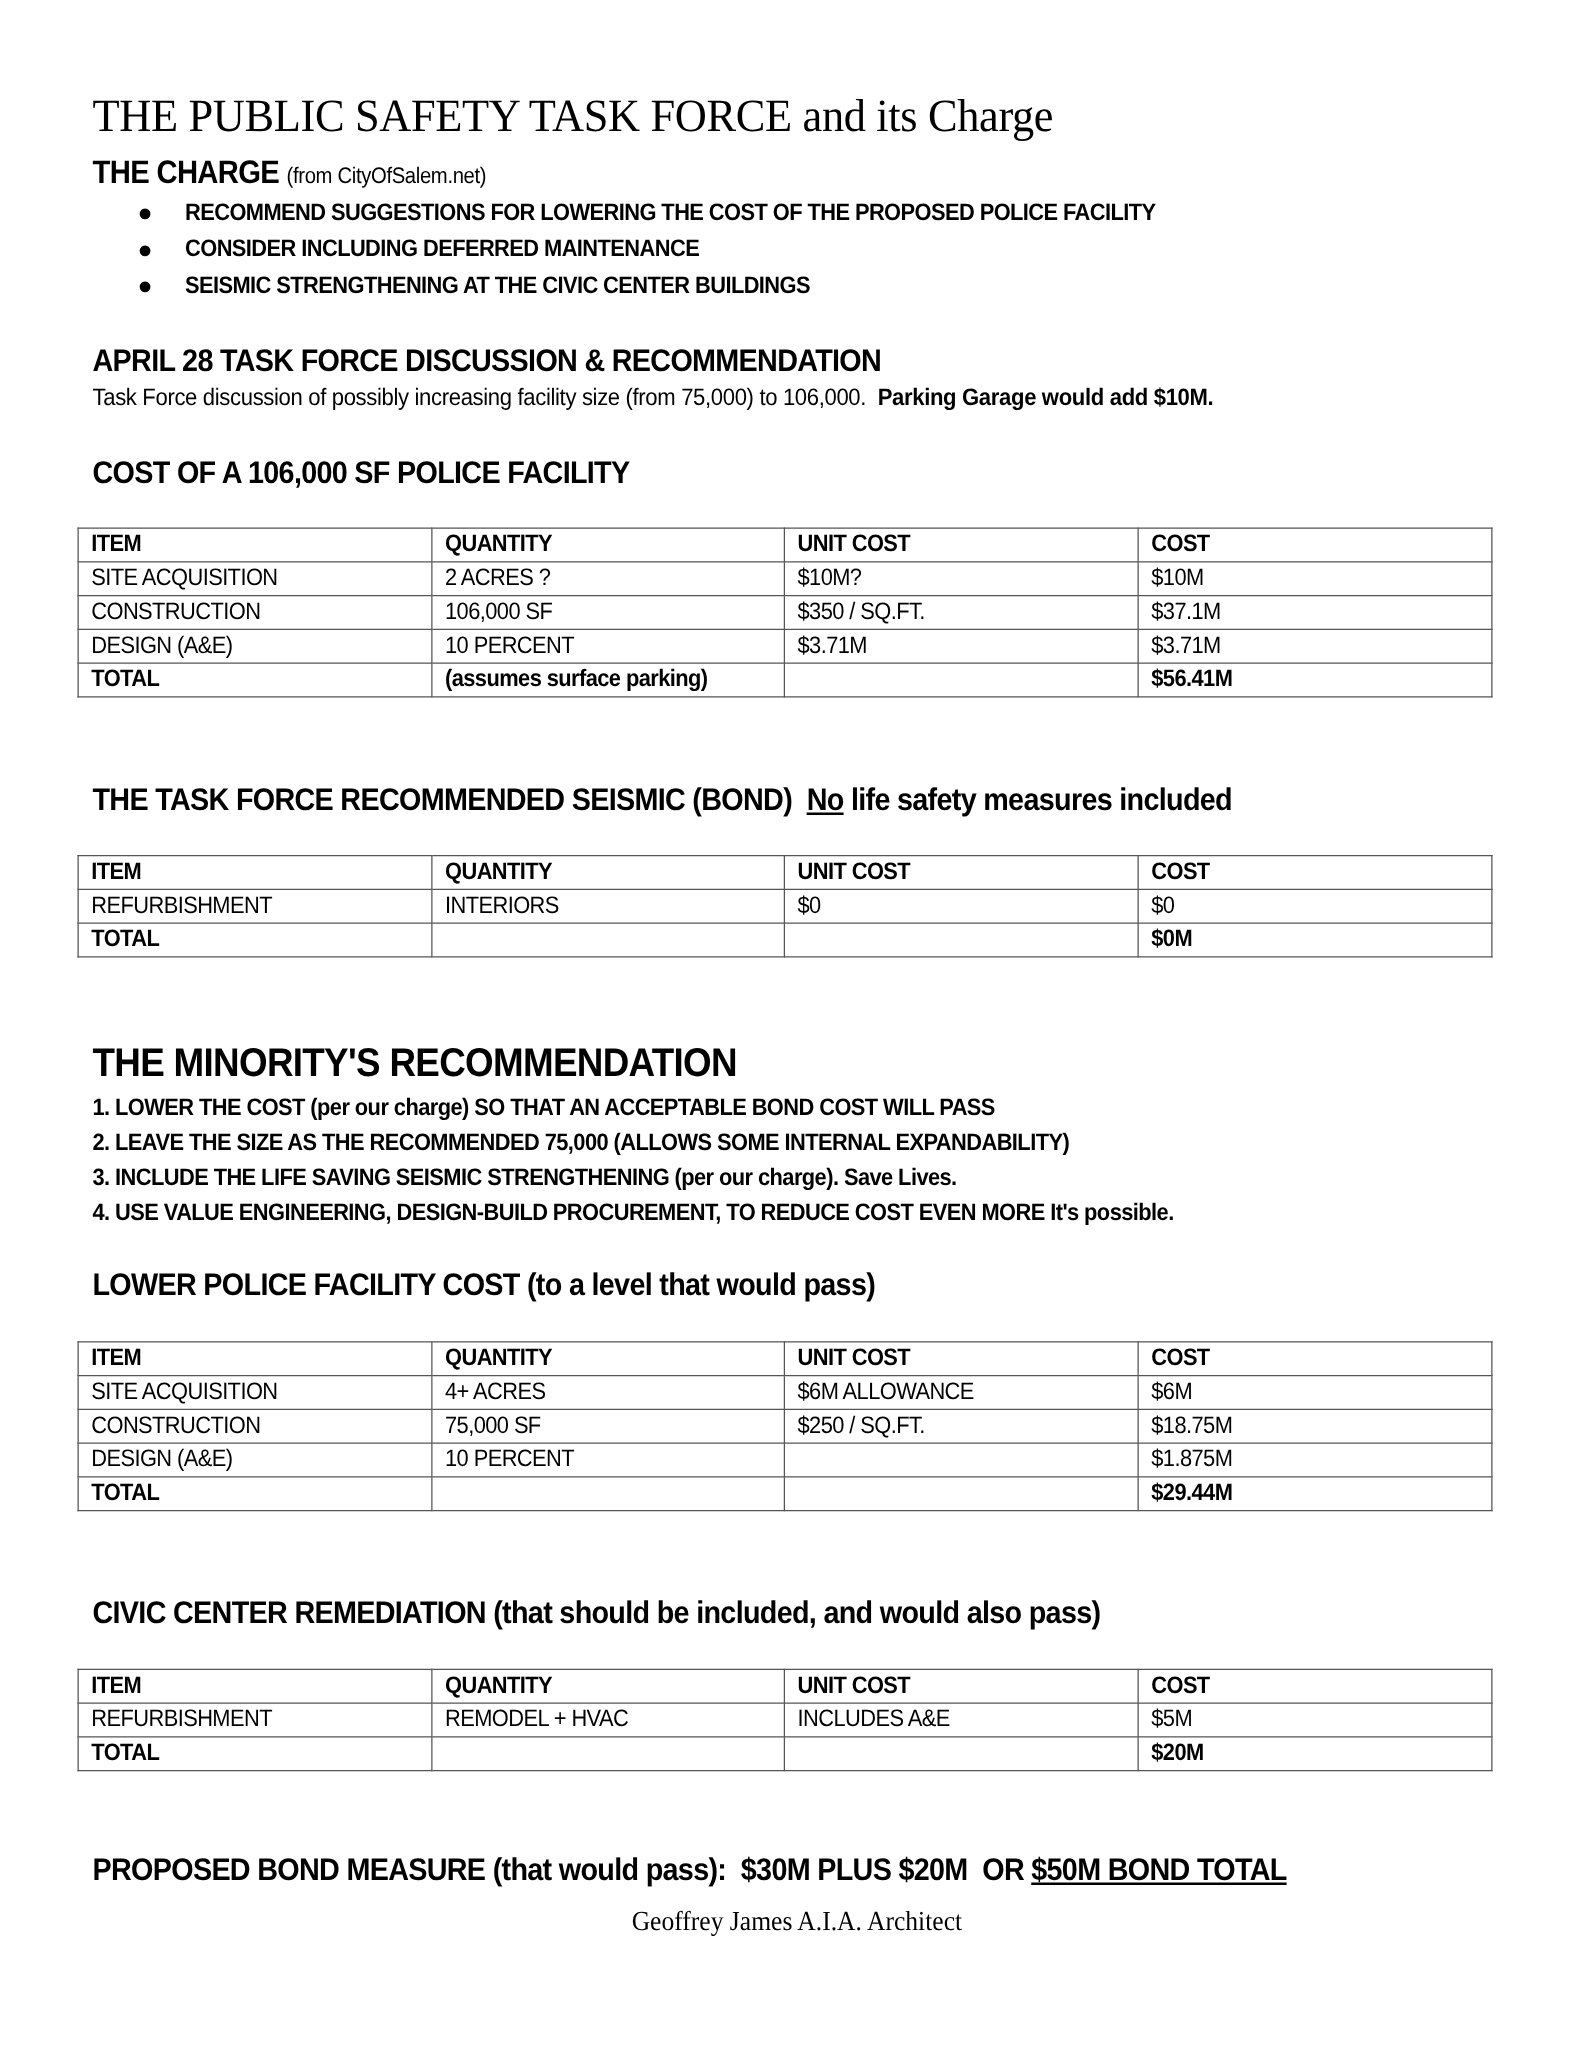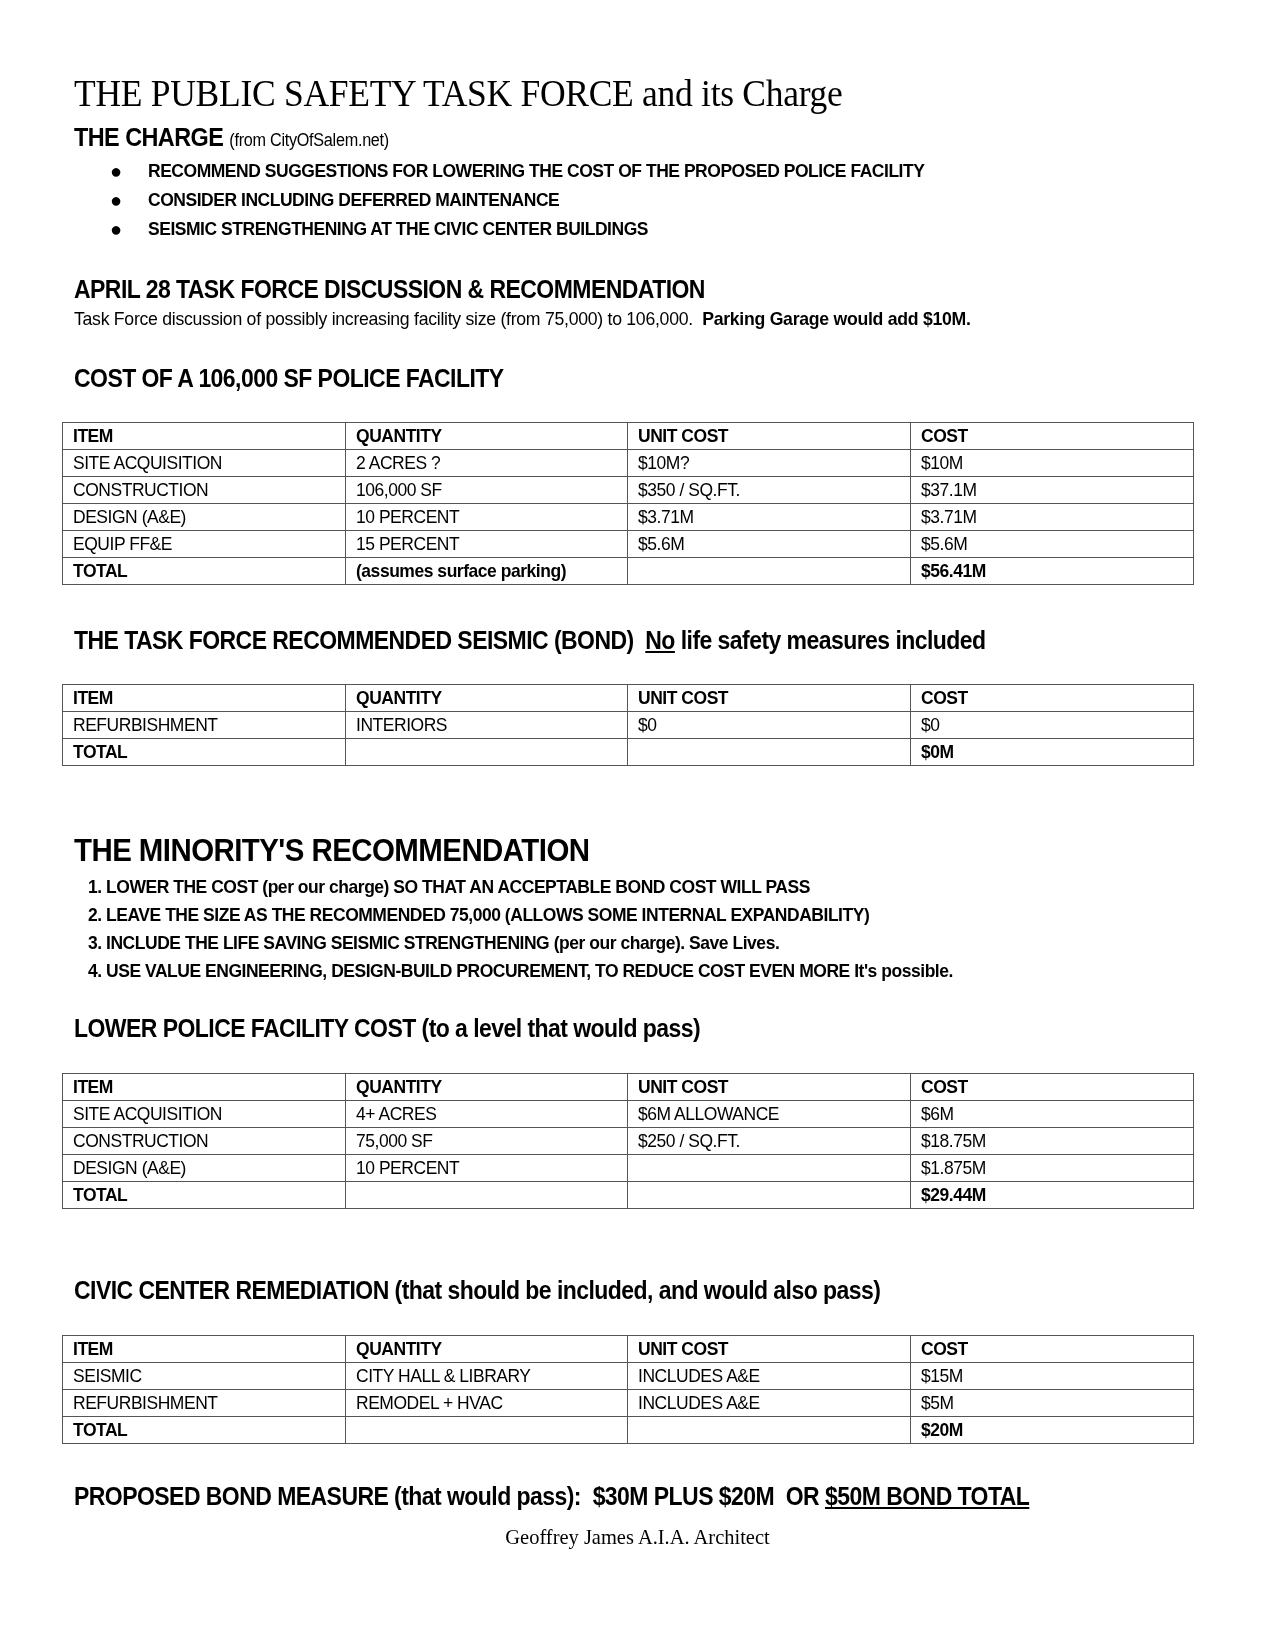--- a/index.html
+++ b/index.html
@@ -85,26 +85,20 @@
       <td><span class="cell-txt">106,000 SF</span></td>
       <td><span class="cell-txt">$350 / SQ.FT.</span></td>
       <td><span class="cell-txt">$37.1M</span></td>
     </tr>
     <tr>
       <td><span class="cell-txt">DESIGN (A&amp;E)</span></td>
       <td><span class="cell-txt">10 PERCENT</span></td>
       <td><span class="cell-txt">$3.71M</span></td>
       <td><span class="cell-txt">$3.71M</span></td>
     </tr>
-    <tr>
-      <td><span class="cell-txt">EQUIP  FF&amp;E</span></td>
-      <td><span class="cell-txt">15 PERCENT</span></td>
-      <td><span class="cell-txt">$5.6M</span></td>
-      <td><span class="cell-txt">$5.6M</span></td>
-    </tr>
     <tr class="total">
       <td><span class="cell-txt">TOTAL</span></td>
       <td><span class="cell-txt">(assumes surface parking)</span></td>
       <td><span class="cell-txt"></span></td>
       <td><span class="cell-txt">$56.41M</span></td>
     </tr>
   </tbody>
     </table>
 
   <div class="abs h2" style="left:74px; top:626px;">
@@ -135,21 +129,21 @@
     <tr class="total">
       <td><span class="cell-txt">TOTAL</span></td>
       <td><span class="cell-txt"></span></td>
       <td><span class="cell-txt"></span></td>
       <td><span class="cell-txt">$0M</span></td>
     </tr>
   </tbody>
     </table>
 
   <div class="abs h-big" style="left:74px; top:832px;">THE MINORITY'S RECOMMENDATION</div>
-  <div class="abs numlist" style="left:88px; top:876px;">
+  <div class="abs numlist" style="left:74px; top:876px;">
     <div class="li">1.  LOWER THE COST (per our charge) SO THAT AN ACCEPTABLE BOND COST WILL PASS</div>
     <div class="li">2.  LEAVE THE SIZE AS THE RECOMMENDED 75,000 (ALLOWS SOME INTERNAL EXPANDABILITY)</div>
     <div class="li">3.  INCLUDE THE LIFE SAVING SEISMIC STRENGTHENING (per our charge).   Save Lives.</div>
     <div class="li">4.  USE VALUE ENGINEERING, DESIGN-BUILD PROCUREMENT, TO REDUCE COST EVEN MORE  It's possible.</div>
   </div>
 
   <div class="abs h2" style="left:74px; top:1014px;">LOWER POLICE FACILITY COST (to a level that would pass)</div>
   <table class="cost" style="top:1073px;">
     <colgroup>
         <col class="c1">
@@ -200,26 +194,20 @@
         <col class="c4">
       </colgroup>
     <tbody>
         <tr class="head">
       <td><span class="cell-txt">ITEM</span></td>
       <td><span class="cell-txt">QUANTITY</span></td>
       <td><span class="cell-txt">UNIT COST</span></td>
       <td><span class="cell-txt">COST</span></td>
     </tr>
     <tr>
-      <td><span class="cell-txt">SEISMIC</span></td>
-      <td><span class="cell-txt">CITY HALL &amp; LIBRARY</span></td>
-      <td><span class="cell-txt">INCLUDES A&amp;E</span></td>
-      <td><span class="cell-txt">$15M</span></td>
-    </tr>
-    <tr>
       <td><span class="cell-txt">REFURBISHMENT</span></td>
       <td><span class="cell-txt">REMODEL + HVAC</span></td>
       <td><span class="cell-txt">INCLUDES A&amp;E</span></td>
       <td><span class="cell-txt">$5M</span></td>
     </tr>
     <tr class="total">
       <td><span class="cell-txt">TOTAL</span></td>
       <td><span class="cell-txt"></span></td>
       <td><span class="cell-txt"></span></td>
       <td><span class="cell-txt">$20M</span></td>

